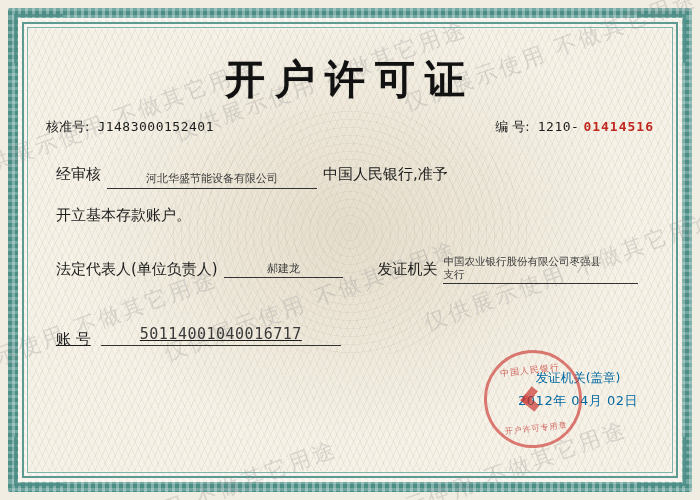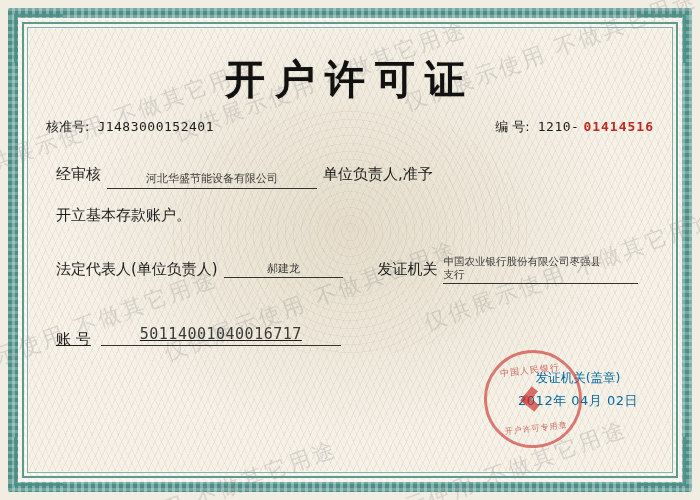--- a/index.html
+++ b/index.html
@@ -329,21 +329,21 @@
         <span class="serial-val">1210-</span>
         <span class="serial-red">01414516</span>
       </div>
     </div>
 
     <div class="body">
 
       <div class="line line-1">
         <span>经审核</span>
         <span class="fill w-company handwrite">河北华盛节能设备有限公司</span>
-        <span>单位负责人,准予</span>
+        <span>中国人民银行,准予</span>
       </div>
 
       <div class="line">
         <span>开立基本存款账户。</span>
       </div>
 
       <div class="row-3">
         <span class="lbl">法定代表人(单位负责人)</span>
         <span class="fill w-legal handwrite">郝建龙</span>
         <span class="spacer"></span>

